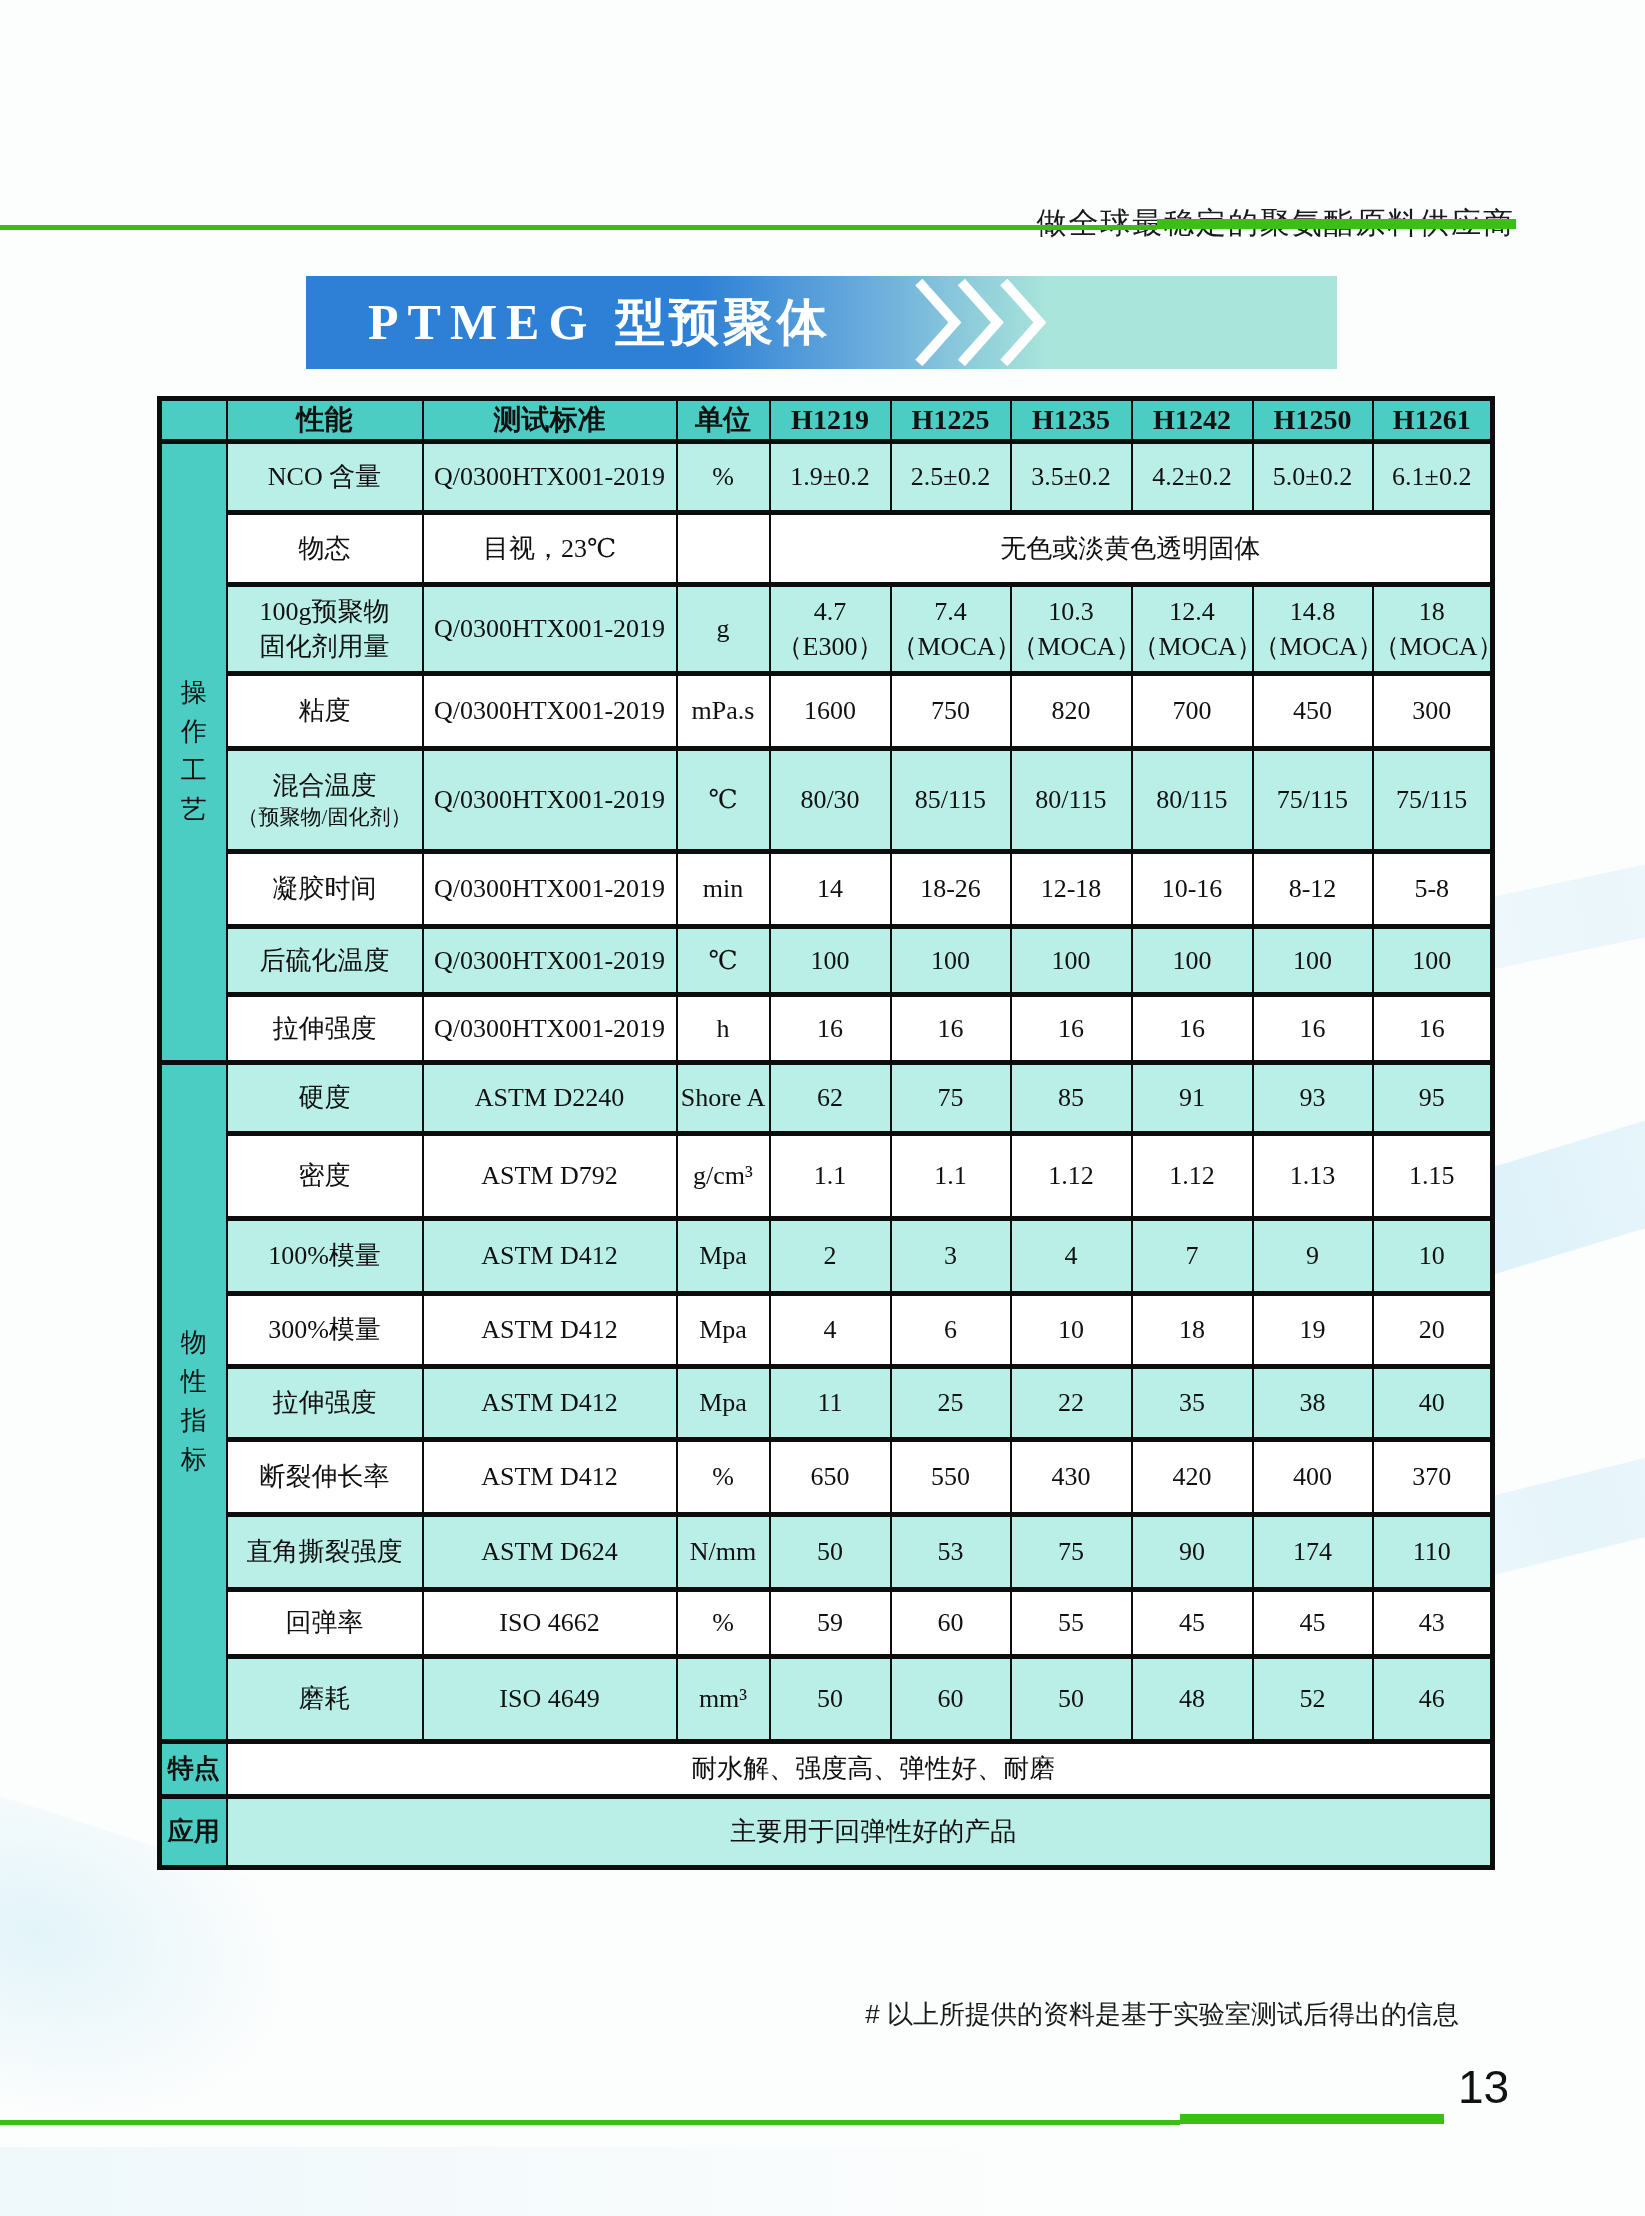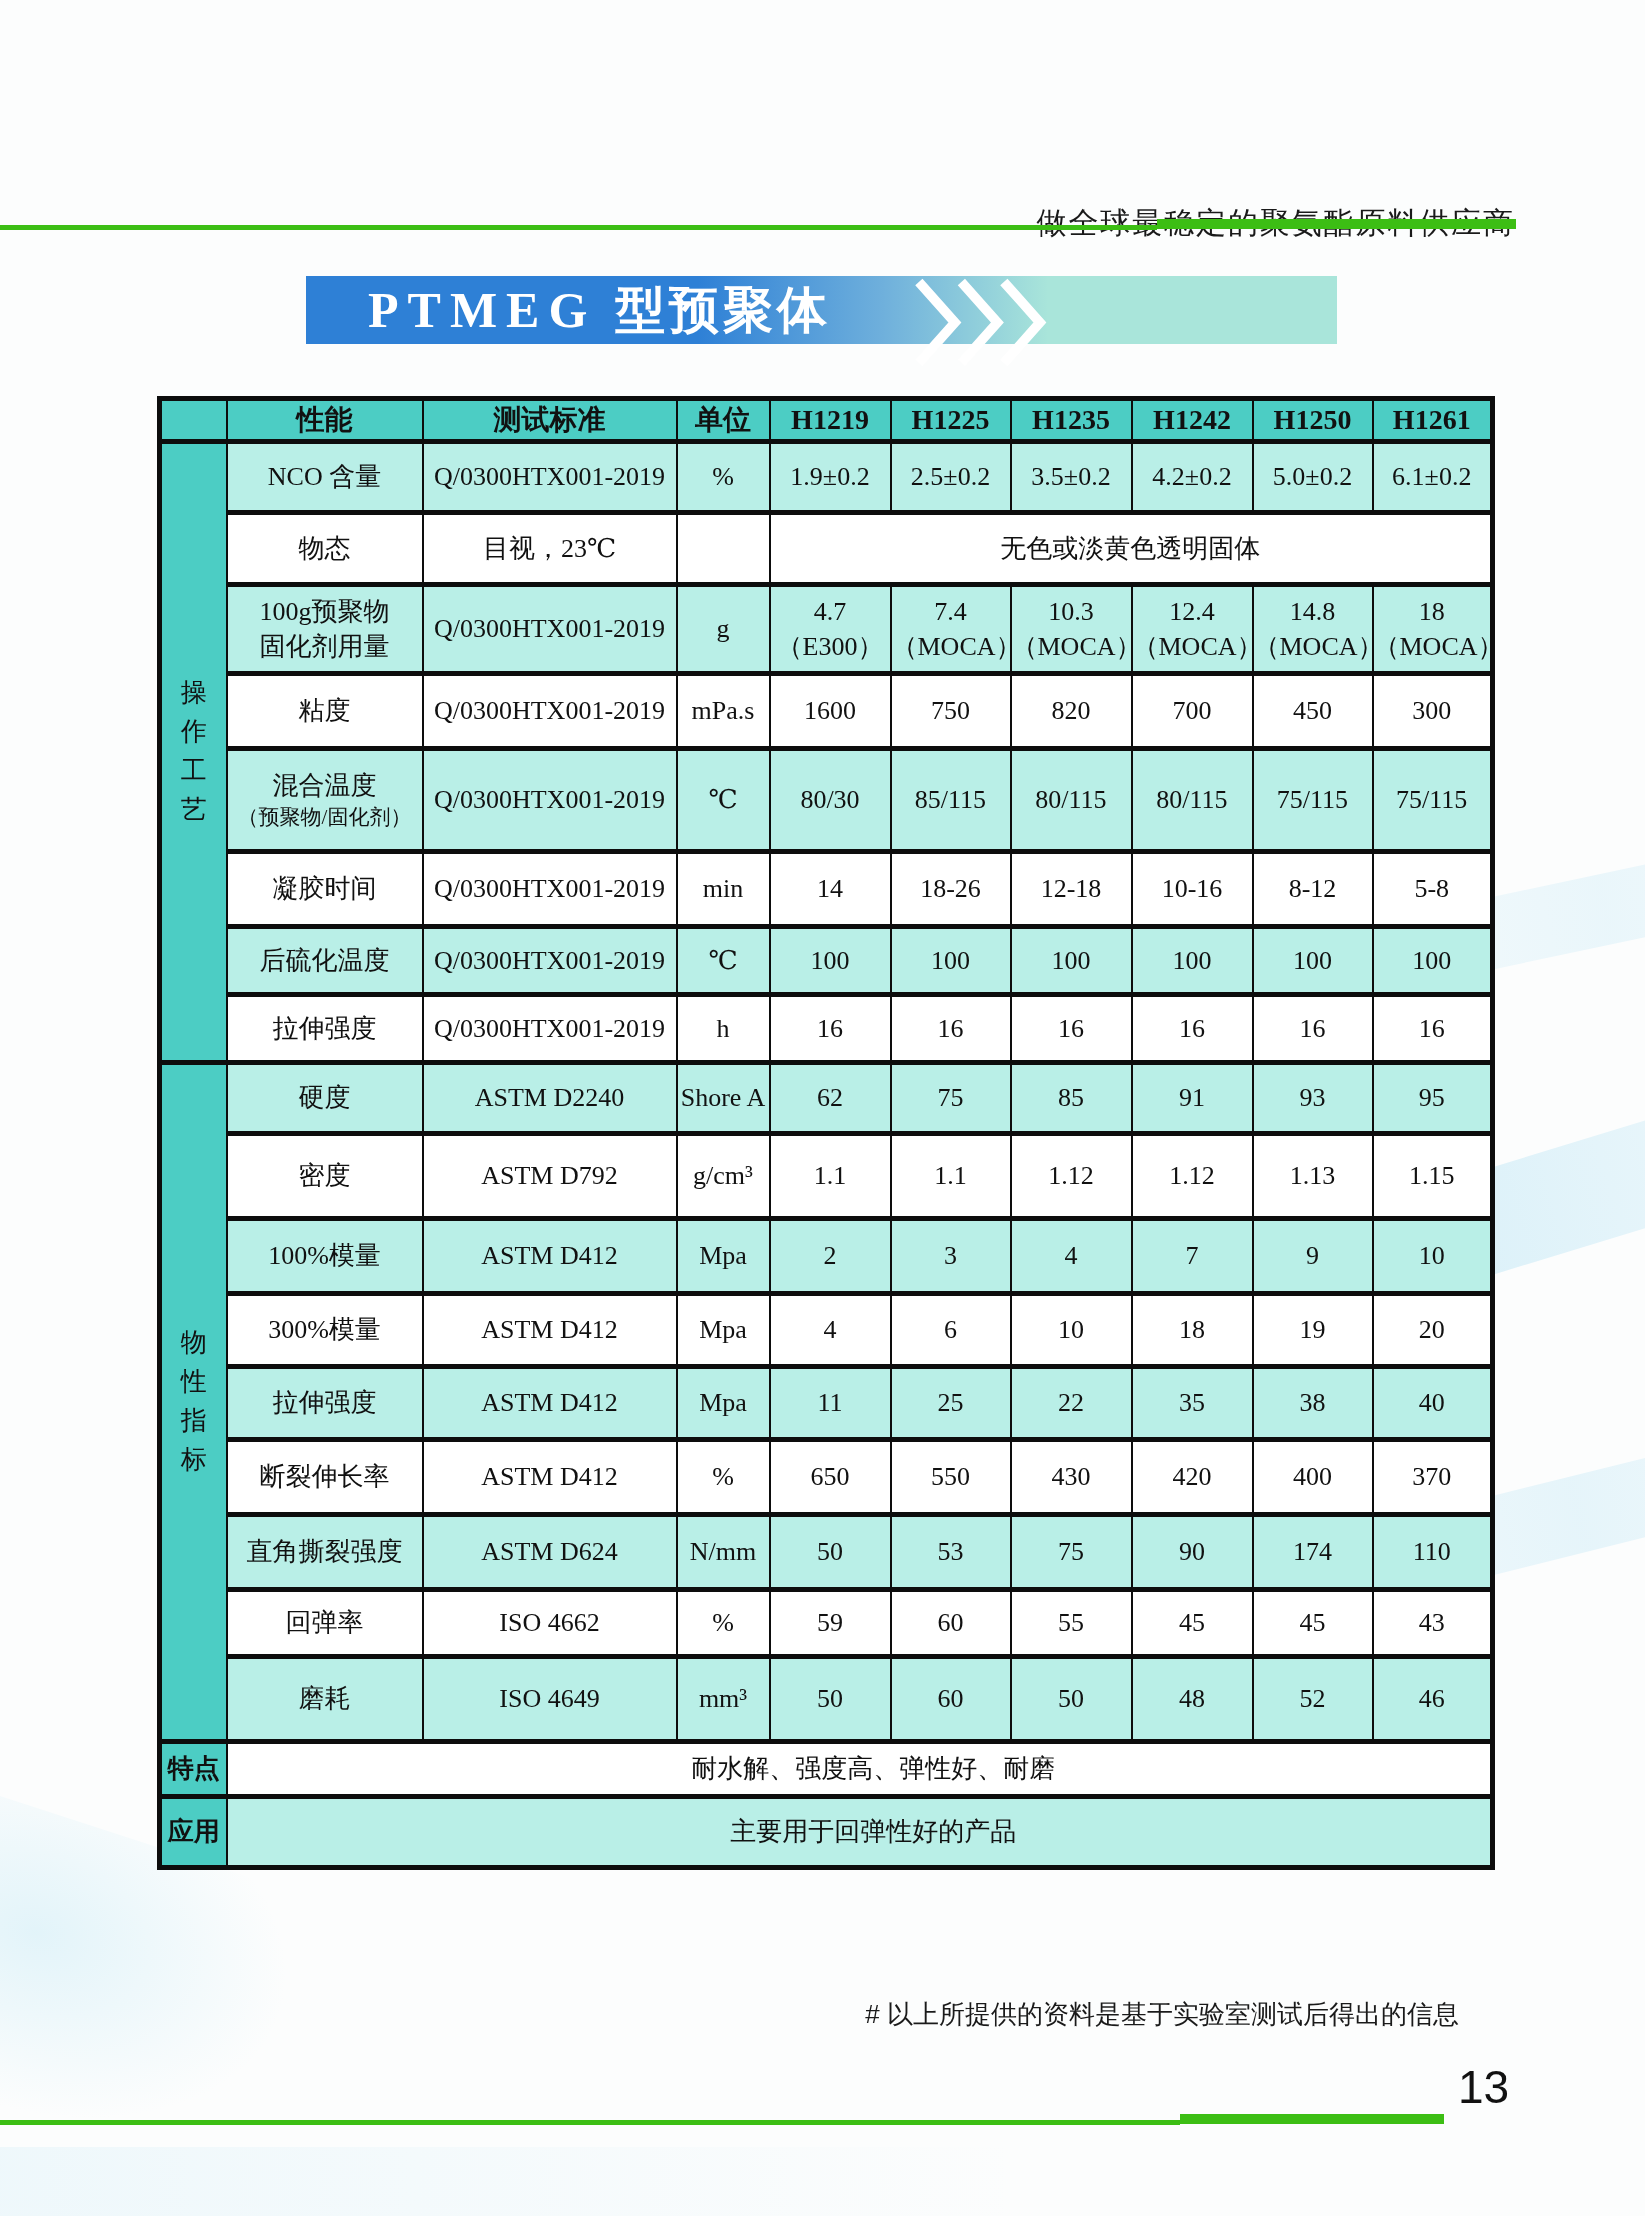--- a/index.html
+++ b/index.html
@@ -27,21 +27,21 @@
     position:absolute;top:203px;right:130px;font-size:30px;letter-spacing:1.9px;color:#1a1a1a;
     font-family:"Liberation Sans","DejaVu Sans",sans-serif;white-space:nowrap;
   }
   .rule{position:absolute;background:var(--green);}
   .rule-top-thin{left:0;top:225px;width:1157px;height:4.5px;}
   .rule-top-thick{left:1157px;top:219px;width:359px;height:10.3px;}
   .rule-bottom-thin{left:0;top:2120px;width:1180px;height:4.5px;}
   .rule-bottom-thick{left:1180px;top:2114px;width:264px;height:10.3px;}
 
   .banner{
-    position:absolute;left:306px;top:276px;width:1031px;height:68px;
+    position:absolute;left:306px;top:276px;width:1031px;height:93px;
     background:linear-gradient(90deg,var(--banner-blue) 0%,var(--banner-blue) 38%,#6fb0dc 56%,var(--banner-mint) 72%,var(--banner-mint) 100%);
     display:flex;align-items:center;
   }
   .banner-title{margin-left:62px;color:#fff;font-weight:bold;font-size:50px;white-space:nowrap;}
   .banner-title .latin{letter-spacing:9px;}
   .banner-title .cjk{letter-spacing:3.9px;margin-left:6.4px;}
   .chevrons{position:absolute;left:609px;top:1.9px;width:132px;height:89px;}
 
   #spec-table{
     position:absolute;left:157px;top:396px;width:1331px;

